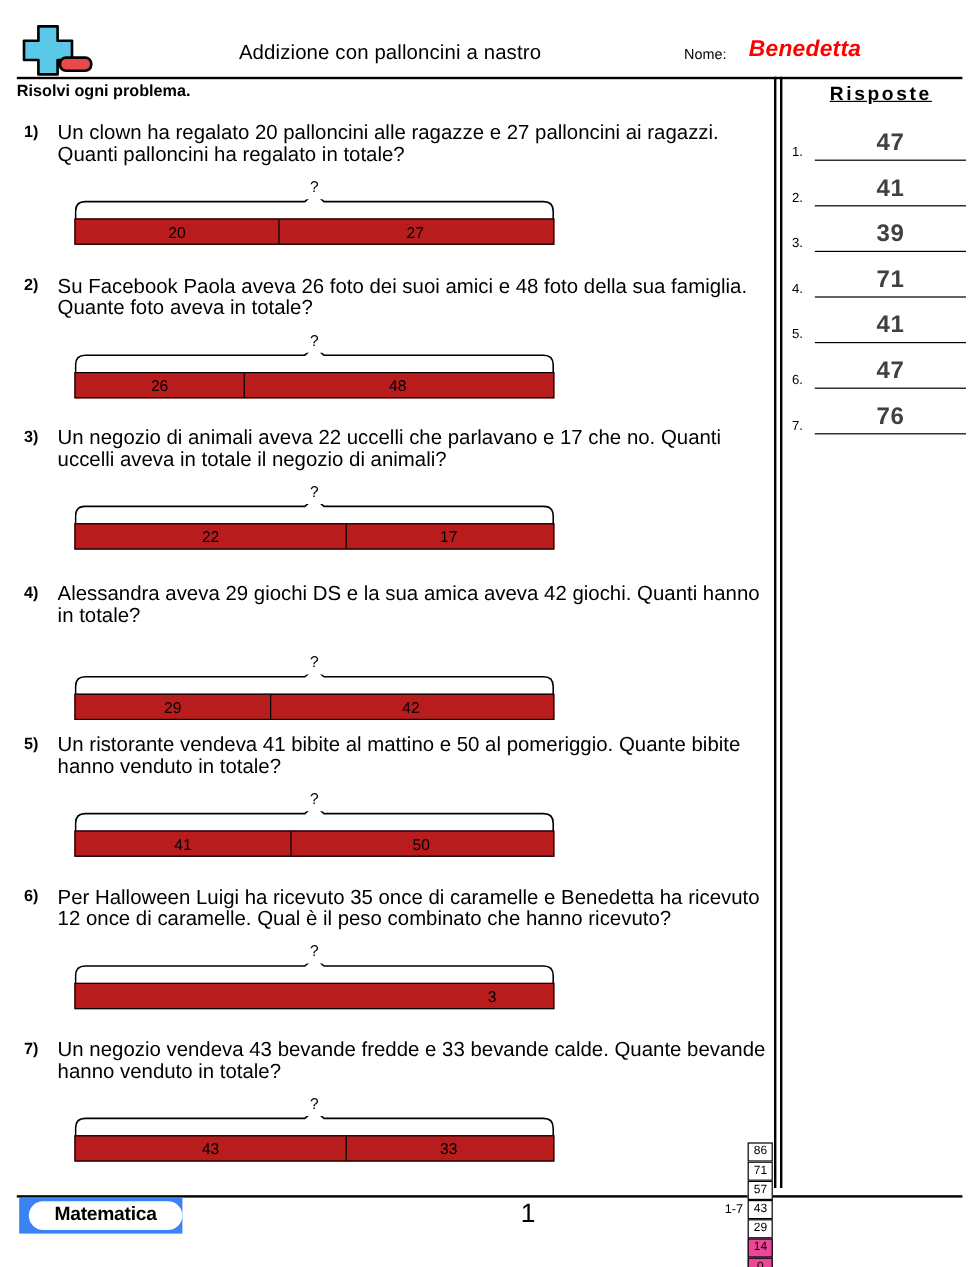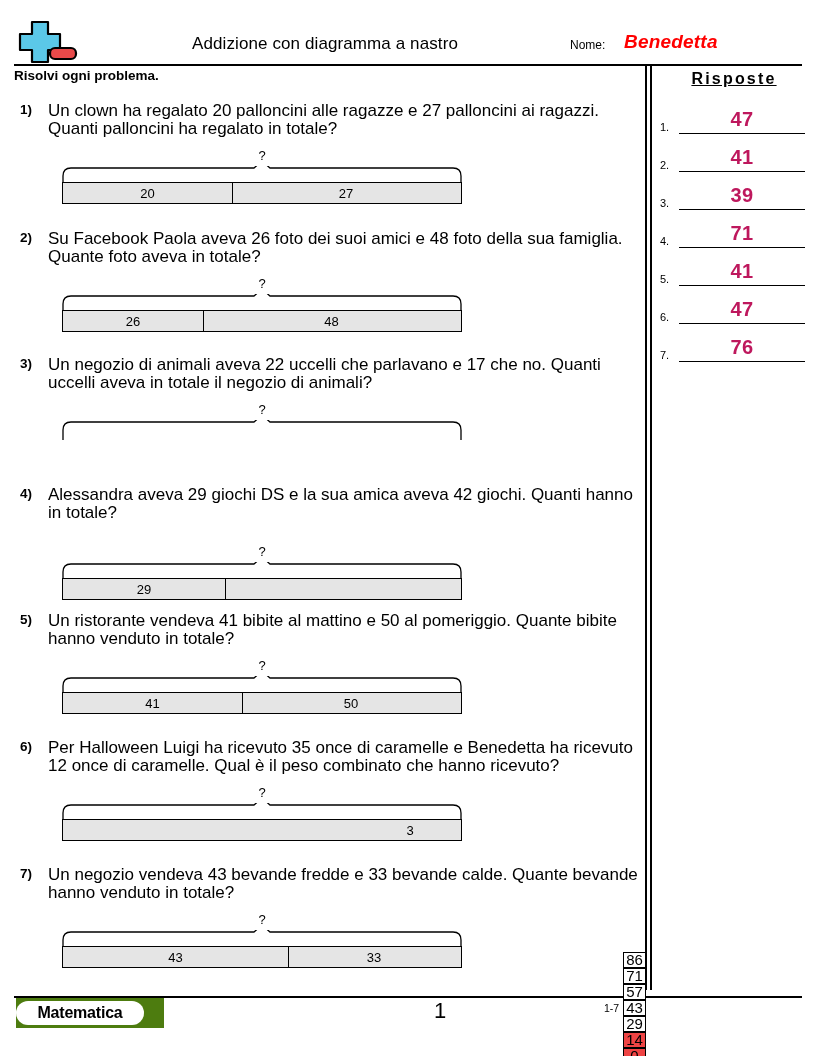--- a/index.html
+++ b/index.html
@@ -37,79 +37,79 @@
   .ans-title{
     position:absolute;left:660px;top:70px;width:148px;
     text-align:center;font-size:16px;font-weight:bold;
     letter-spacing:2.2px;text-decoration:underline;
   }
   .ans-row{position:absolute;left:660px;width:145px;height:38px;}
   .ans-num{position:absolute;left:0;bottom:1px;font-size:11px;}
   .ans-line{position:absolute;left:19px;bottom:0;width:126px;height:1.5px;background:#000;}
   .ans-val{
     position:absolute;left:19px;bottom:3px;width:126px;text-align:center;
-    font-size:20px;font-weight:bold;color:#be185d;letter-spacing:.5px;
+    font-size:20px;font-weight:bold;color:#404040;letter-spacing:.5px;
   }
 
   
   .problem{position:absolute;left:14px;width:624px;}
   .p-num{position:absolute;left:6px;top:0;font-size:13.5px;font-weight:bold;}
   .p-text{position:absolute;left:34px;top:0;width:590px;font-size:17px;line-height:18px;}
 
   
   .tape{position:absolute;left:48px;width:402px;height:64px;}
   .q-mark{position:absolute;top:0;font-size:13px;transform:translateX(-50%);}
   .brace{position:absolute;left:0;top:18px;width:400px;height:20px;}
   .bar{
     position:absolute;left:0;top:34px;width:400px;height:22px;
-    border:1.4px solid #000;box-sizing:border-box;background:#e5e5e5;
+    border:1.4px solid #000;box-sizing:border-box;background:#b91c1c;
   }
   .cell{
     position:absolute;top:0;height:100%;box-sizing:border-box;
     display:flex;align-items:center;justify-content:center;
     font-size:13px;
   }
   .cell.left{left:0;border-right:1.4px solid #000;}
   .cell.right{right:0;}
 
   
   .foot-rule{position:absolute;left:14px;top:996px;width:788px;height:1.5px;background:#000;}
   .badge{
-    position:absolute;left:16px;top:998px;width:148px;height:30px;
-    background:#4d7c0f;display:flex;align-items:center;justify-content:flex-start;
+    position:absolute;left:16px;top:998px;width:136px;height:30px;
+    background:#3b82f6;display:flex;align-items:center;justify-content:flex-end;
   }
   .badge-pill{
     width:128px;height:24px;border-radius:13px;background:#fff;
     display:flex;align-items:center;justify-content:center;
     font-size:16px;font-weight:bold;letter-spacing:-.2px;
   }
   .site{position:absolute;left:168px;top:1064px;font-size:12.5px;}
   .pageno{position:absolute;left:400px;top:998px;width:80px;text-align:center;font-size:22px;}
   .scale{position:absolute;left:604px;top:999px;height:17px;display:flex;align-items:center;}
   .scale-label{font-size:10.5px;margin-right:5px;}
   .scale-box{
     min-width:21px;height:16px;border:1px solid #000;margin-left:-1px;
     display:flex;align-items:center;justify-content:center;
-    font-size:15px;background:#fff;box-sizing:border-box;padding:0 2px;
-  }
-  .scale-box.hl{background:#ef4444;}
+    font-size:10px;background:#fff;box-sizing:border-box;padding:0 2px;
+  }
+  .scale-box.hl{background:#ec4899;}
 </style>
 </head>
 <body>
 
 <div class="page">
 
   <div class="header">
     <div class="logo">
       <svg width="74" height="44" viewBox="0 0 74 44">
         <path d="M18 2 h16 v12 h12 v16 h-12 v12 h-16 v-12 h-12 v-16 h12 z" fill="#5BC8E8" stroke="#000" stroke-width="2.2" stroke-linejoin="round"></path>
         <rect x="36" y="28" width="26" height="11" rx="5" fill="#E84A4A" stroke="#000" stroke-width="2.2"></rect>
       </svg>
     </div>
-    <div class="title">Addizione con diagramma a nastro</div>
+    <div class="title">Addizione con palloncini a nastro</div>
     <div class="nome-label">Nome:</div>
     <div class="nome-value">Benedetta</div>
   </div>
   <div class="hrule"></div>
   <div class="instr">Risolvi ogni problema.</div>
 
   <div class="vrule-a"></div>
   <div class="vrule-b"></div>
 
   <div class="ans-title">Risposte</div>
@@ -181,32 +181,37 @@
         </div>
       </div>
       <div class="problem" style="top: 356px;">
         <div class="p-num">3)</div>
         <div class="p-text">Un negozio di animali aveva 22 uccelli che parlavano e 17 che no. Quanti uccelli aveva in totale il negozio di animali?</div>
         <div class="tape" style="top: 46px;">
           <div class="q-mark" style="left: 200px;">?</div>
           <div class="brace"><svg width="400" height="20" viewBox="0 0 400 20">
               <path d="M1 20 L1 10 Q1 2 9 2 L192 2 L200 -5 L208 2 L391 2 Q399 2 399 10 L399 20" fill="none" stroke="#000" stroke-width="1.3"></path>
             </svg></div>
+          <div class="bar">
+            <div class="cell left" style="width: 226px;">22</div>
+            <div class="cell right" style="width: 174px;">17</div>
+          </div>
         </div>
       </div>
       <div class="problem" style="top: 486px;">
         <div class="p-num">4)</div>
         <div class="p-text">Alessandra aveva 29 giochi DS e la sua amica aveva 42 giochi. Quanti hanno in totale?</div>
         <div class="tape" style="top: 58px;">
           <div class="q-mark" style="left: 200px;">?</div>
           <div class="brace"><svg width="400" height="20" viewBox="0 0 400 20">
               <path d="M1 20 L1 10 Q1 2 9 2 L192 2 L200 -5 L208 2 L391 2 Q399 2 399 10 L399 20" fill="none" stroke="#000" stroke-width="1.3"></path>
             </svg></div>
           <div class="bar">
             <div class="cell left" style="width: 163px;">29</div>
+            <div class="cell right" style="width: 237px;">42</div>
           </div>
         </div>
       </div>
       <div class="problem" style="top: 612px;">
         <div class="p-num">5)</div>
         <div class="p-text">Un ristorante vendeva 41 bibite al mattino e 50 al pomeriggio. Quante bibite hanno venduto in totale?</div>
         <div class="tape" style="top: 46px;">
           <div class="q-mark" style="left: 200px;">?</div>
           <div class="brace"><svg width="400" height="20" viewBox="0 0 400 20">
               <path d="M1 20 L1 10 Q1 2 9 2 L192 2 L200 -5 L208 2 L391 2 Q399 2 399 10 L399 20" fill="none" stroke="#000" stroke-width="1.3"></path>

